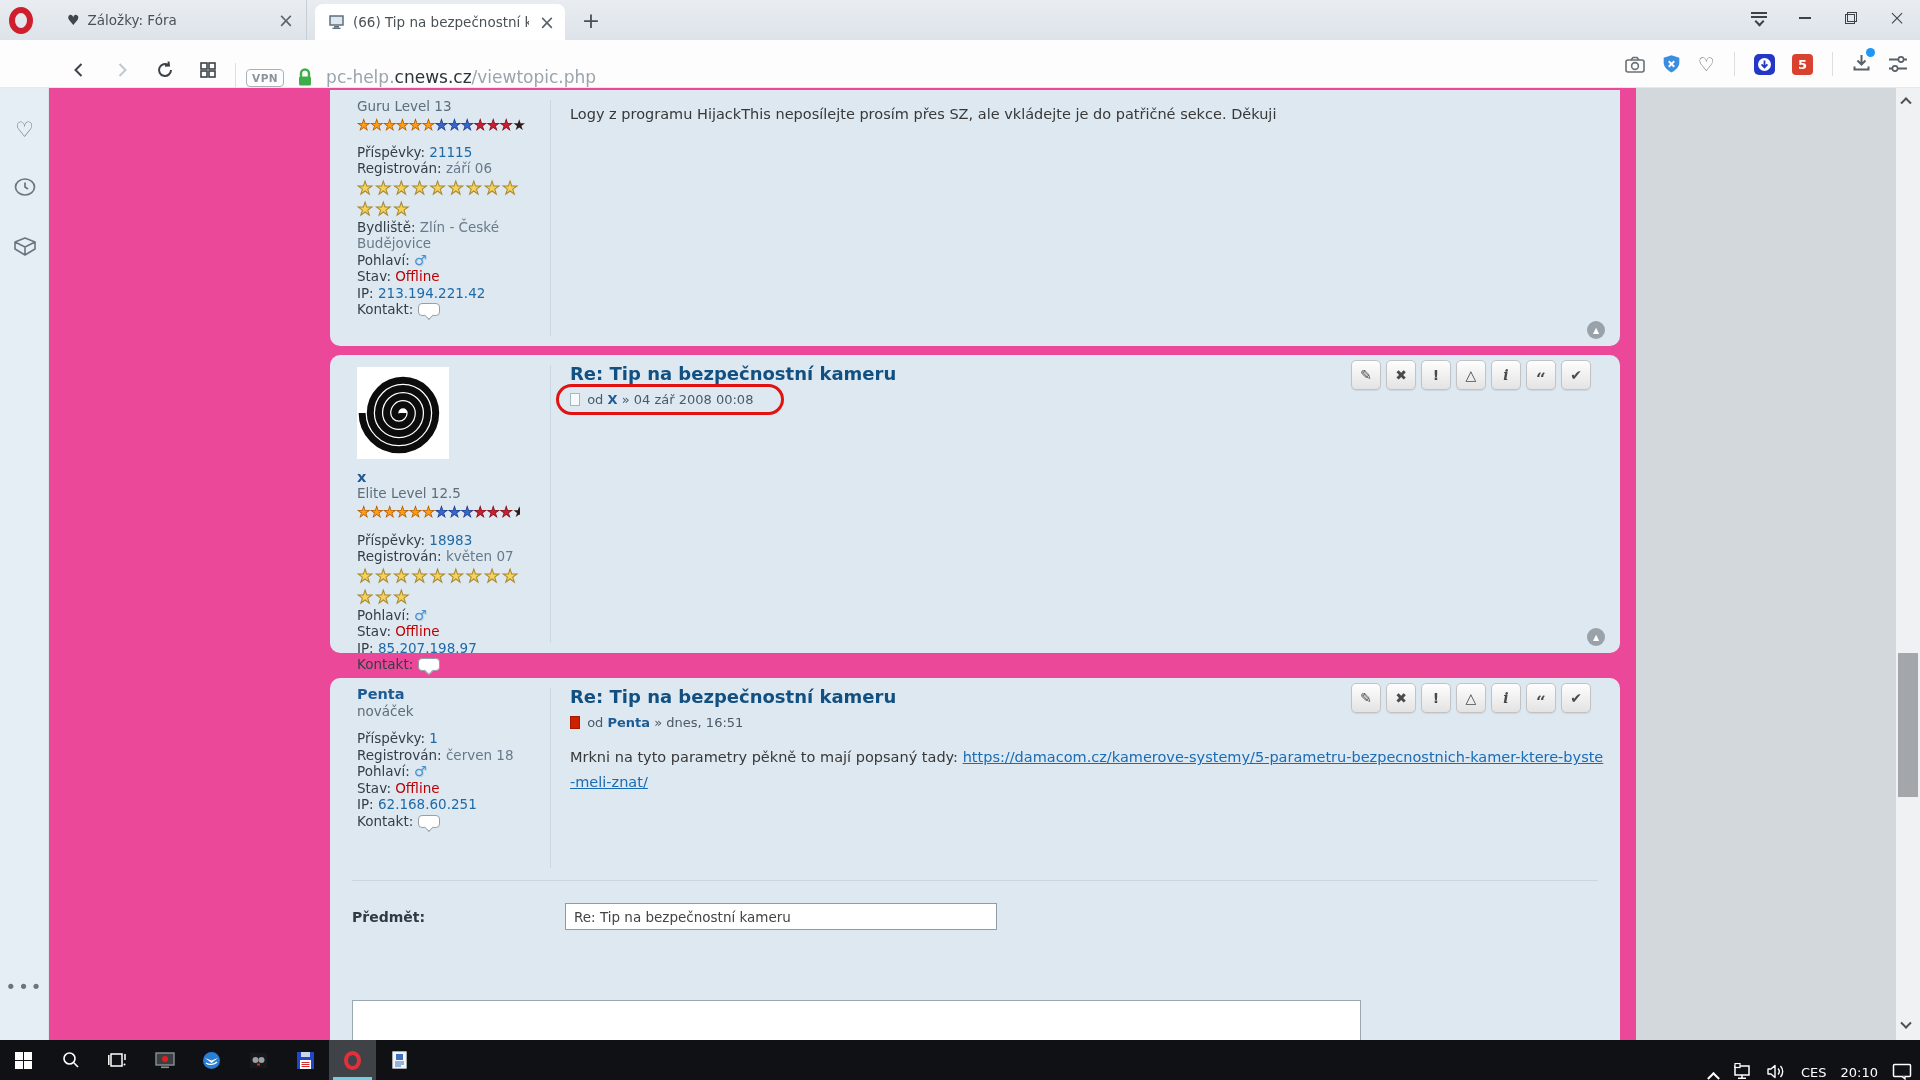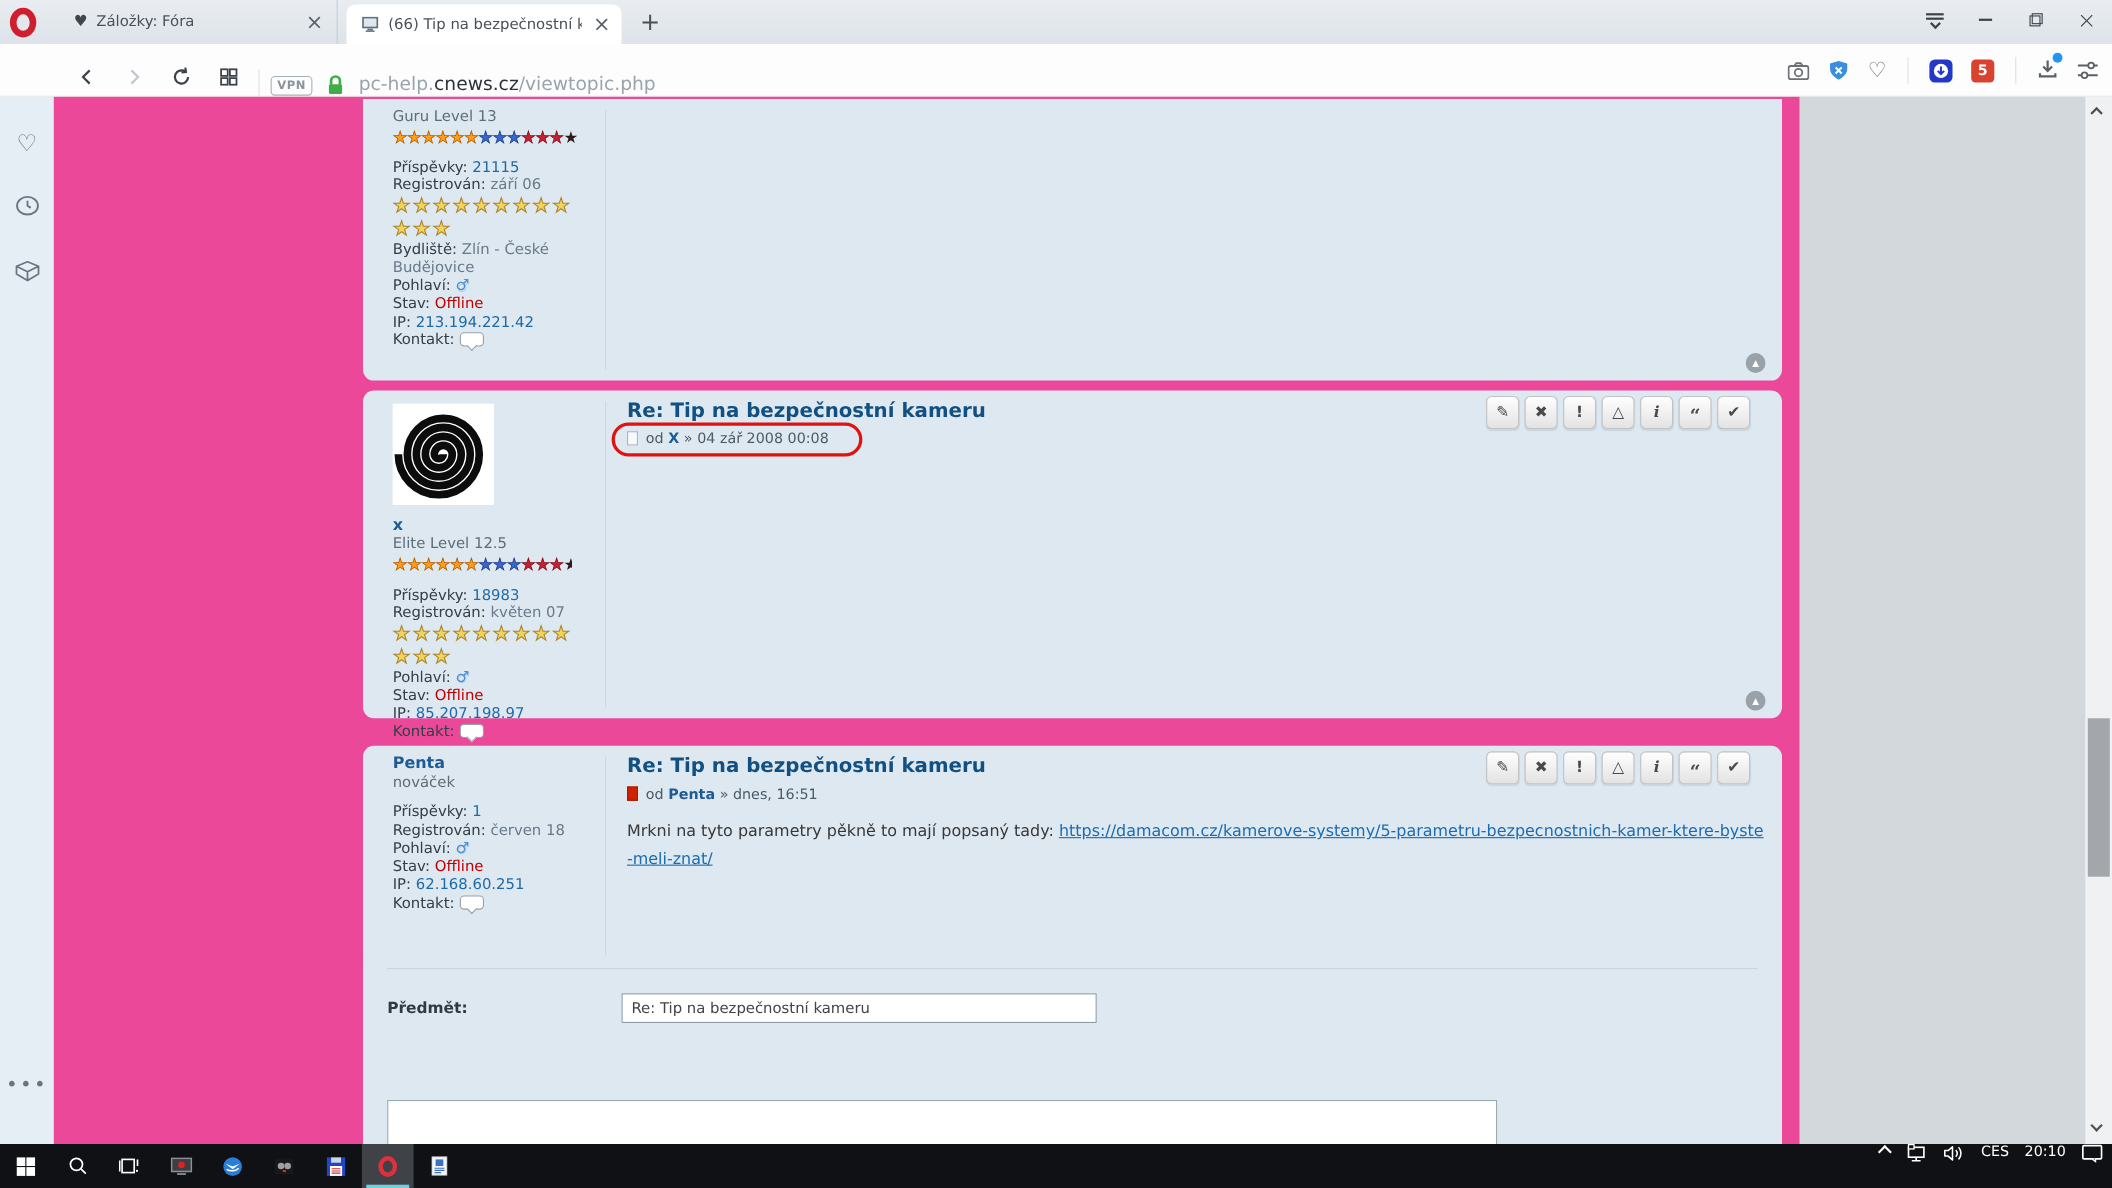--- a/index.html
+++ b/index.html
@@ -144,21 +144,21 @@
   .sc-down { bottom:8px; } .sc-down span { transform:rotate(225deg) translate(2px,2px); }
   .sc-thumb { position:absolute; left:2px; top:565px; width:20px; height:144px; background:#a3a7ab; }
 
   
   .taskbar { position:absolute; left:0; top:1040px; width:1920px; height:40px; background:#101114;
              display:flex; align-items:center; }
   .tk-btn { width:47px; height:40px; display:flex; align-items:center; justify-content:center; }
   .tk-active { background:#3f4347; position:relative; }
   .tk-underline { position:absolute; left:4px; right:4px; bottom:0; height:3px; background:#6fd0e0; }
   .opera-tk { width:17px; height:19px; border:4.5px solid #e0303c; border-radius:50%; }
-  .tray { position:absolute; right:8px; top:0; height:40px; display:flex; align-items:flex-start; gap:14px;
+  .tray { position:absolute; right:8px; top:0; height:40px; display:flex; align-items:flex-end; gap:14px;
           color:#fff; font-size:13px; }
   .tray-chev { width:9px; height:9px; border-left:2px solid #fff; border-top:2px solid #fff;
                transform:rotate(45deg) translate(2px,2px); }
 </style>
 </head>
 <body>
 
 <div class="screen">
 
   <div class="tabbar">
@@ -303,20 +303,23 @@
         <div><span class="lbl">Registrován:</span> <span class="val-gray">září 06</span></div>
         <div class="stars-reg">★★★★★★★★★</div>
         <div class="stars-reg">★★★</div>
         <div style="width:180px;"><span class="lbl">Bydliště:</span> <span class="val-gray">Zlín - České Budějovice</span></div>
         <div><span class="lbl">Pohlaví:</span> <span class="male">♂</span></div>
         <div><span class="lbl">Stav:</span> <span class="offline">Offline</span></div>
         <div><span class="lbl">IP:</span> <span class="val-blue">213.194.221.42</span></div>
         <div><span class="lbl">Kontakt:</span> <span class="bubble"></span></div>
       </div>
       <div class="pdivider"></div>
+      <div class="pcontent">
+        <div class="post-body" style="margin-top:12px;">Logy z programu HijackThis neposílejte prosím přes SZ, ale vkládejte je do patřičné sekce. Děkuji</div>
+      </div>
       <div class="up-circle">▲</div>
     </div>
 
     <div class="post post2">
       <div class="profile">
         <svg class="avatar" viewBox="0 0 90 90">
           <rect x="0" y="0" width="90" height="90" fill="#fff"></rect>
           <path d="M45,45 a4,4 0 0 1 -8,0 a8,8 0 0 1 16,0 a12,12 0 0 1 -24,0 a16,16 0 0 1 32,0 a20,20 0 0 1 -40,0 a24,24 0 0 1 48,0 a28,28 0 0 1 -56,0 a32,32 0 0 1 64,0 a36,36 0 0 1 -72,0" fill="none" stroke="#0c0c0c" stroke-width="6.8"></path>
         </svg>
         <div class="uname">x</div>

